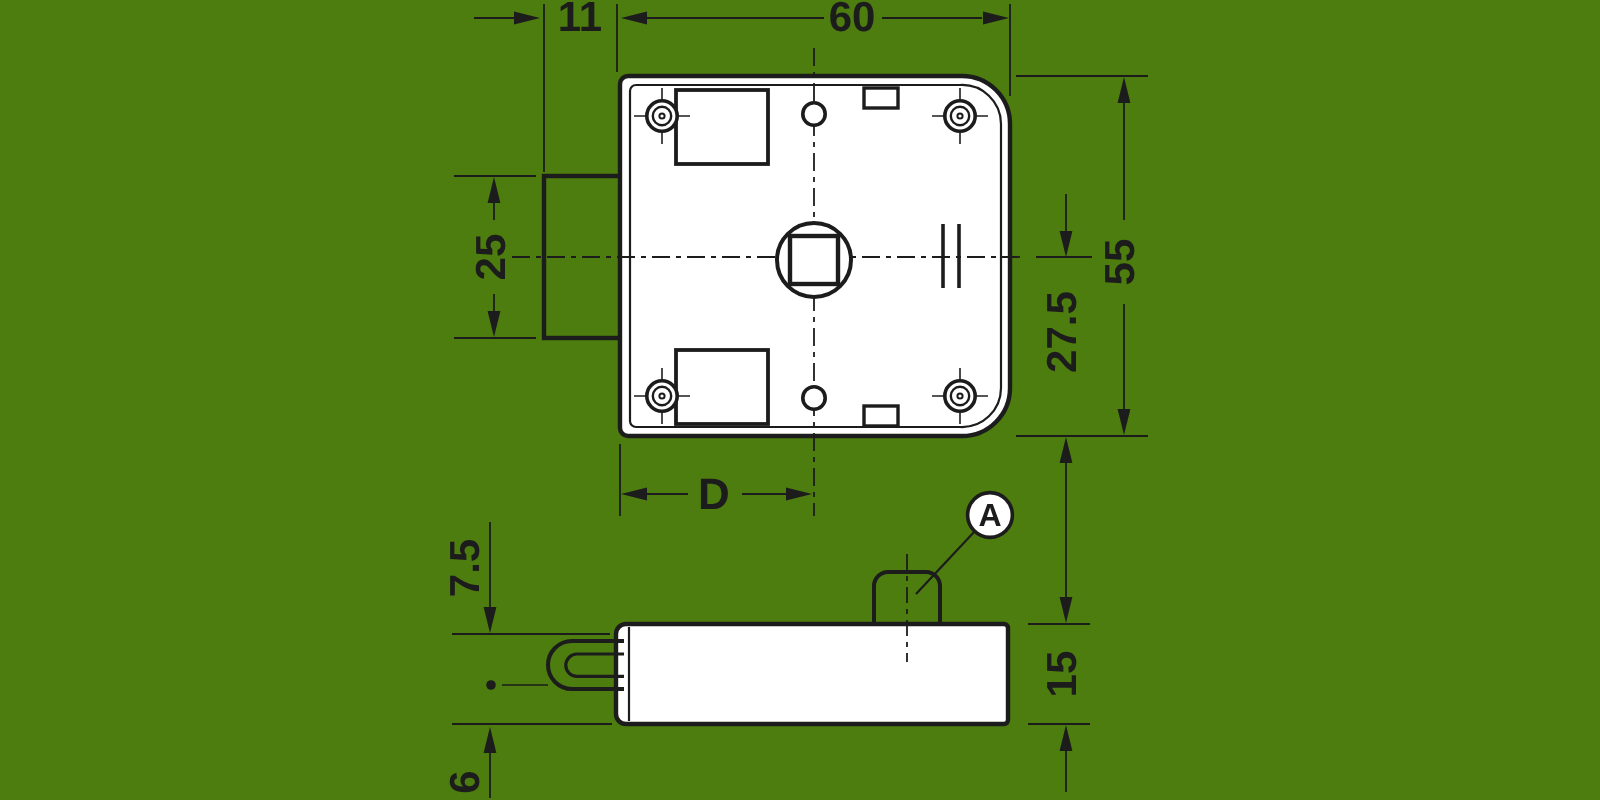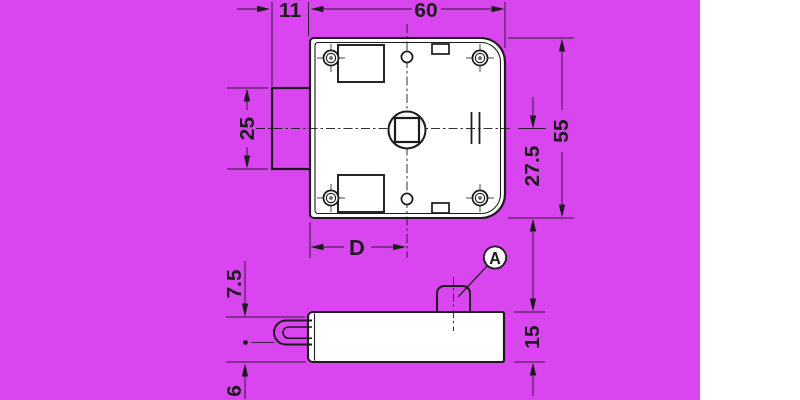--- a/index.html
+++ b/index.html
@@ -1,16 +1,16 @@
 <!DOCTYPE html>
 <html><head>
 <meta charset="utf-8">
 <style>
   html,body{margin:0;padding:0;background:#fff;}
-  .stage{position:relative;width:700px;height:400px;background:#d946ef;overflow:hidden;
+  .stage{position:relative;width:800px;height:400px;background:#4d7c0f;overflow:hidden;
          font-family:"Liberation Sans",sans-serif;}
   svg{display:block;}
   text{font-family:"Liberation Sans",sans-serif;font-weight:bold;fill:#1c1c1c;}
   .dim-txt{font-size:21px;}
   .dim-txt-lg{font-size:22px;}
   .balloon-txt{font-size:16px;}
 </style>
 </head>
 <body>
 

